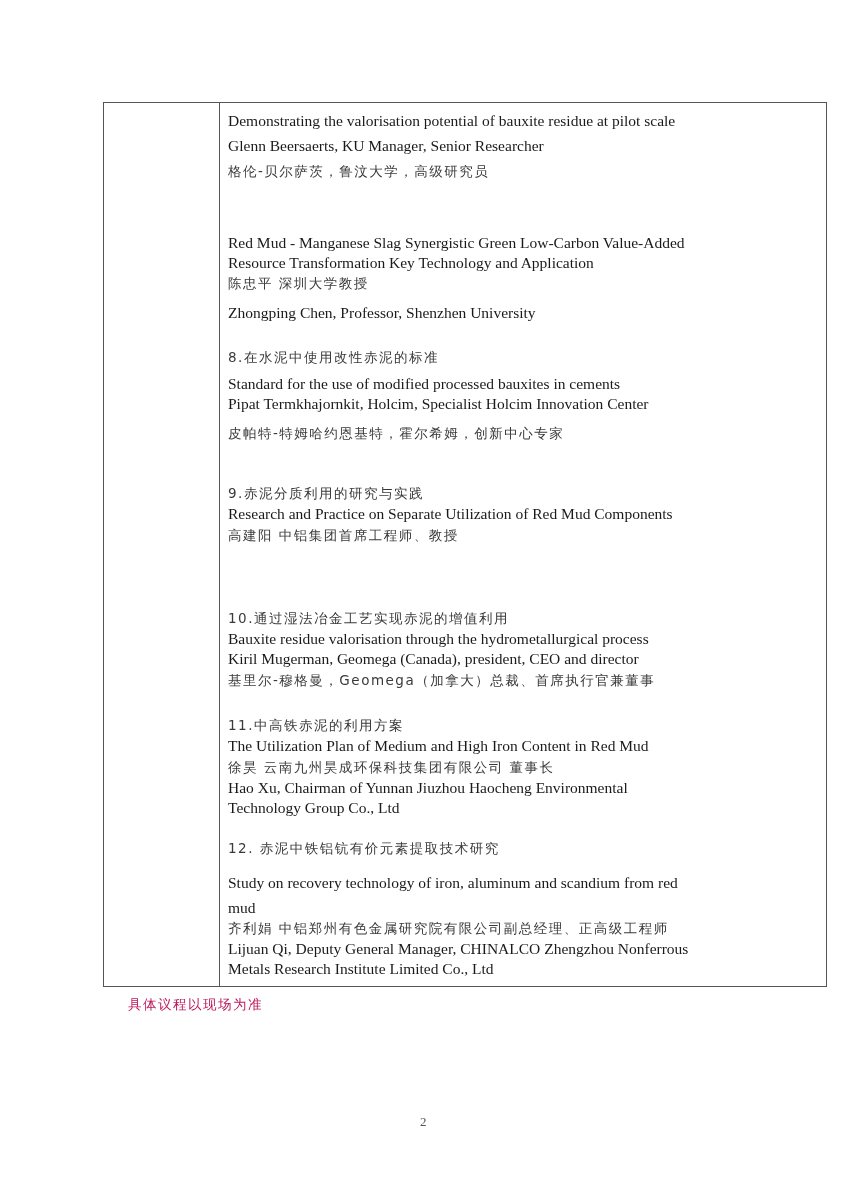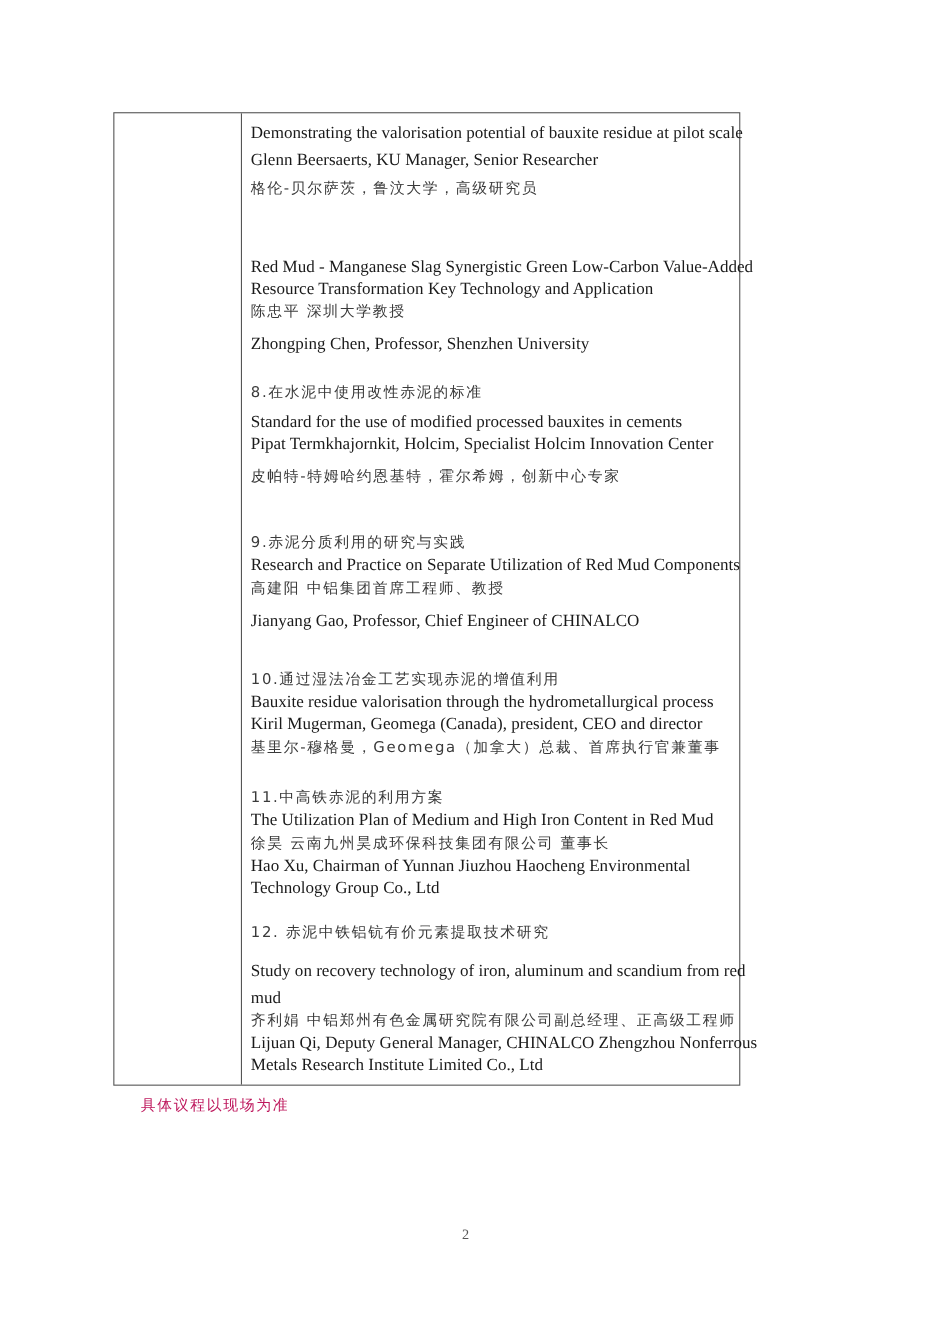--- a/index.html
+++ b/index.html
@@ -12,21 +12,21 @@
       height: 1201px;
       position: relative;
       overflow: hidden;
       font-family: "Liberation Serif", "DejaVu Serif", serif;
       color: #1a1a1a;
     }
     .agenda-table {
       position: absolute;
       left: 103px;
       top: 102px;
-      width: 570px;
+      width: 724px;
       height: 885px;
       border: 1.5px solid #555;
       box-sizing: border-box;
       display: flex;
     }
     .left-col {
       width: 116px;
       border-right: 1.5px solid #555;
       box-sizing: border-box;
     }
@@ -81,21 +81,20 @@
     <div class="line" style="top:200px">Zhongping Chen, Professor, Shenzhen University</div>
 
     <div class="line zh" style="top:244px">8.在水泥中使用改性赤泥的标准</div>
     <div class="line" style="top:271px">Standard for the use of modified processed bauxites in cements</div>
     <div class="line" style="top:291px">Pipat Termkhajornkit, Holcim, Specialist Holcim Innovation Center</div>
     <div class="line zh" style="top:320px">皮帕特-特姆哈约恩基特，霍尔希姆，创新中心专家</div>
 
     <div class="line zh" style="top:380px">9.赤泥分质利用的研究与实践</div>
     <div class="line" style="top:401px">Research and Practice on Separate Utilization of Red Mud Components</div>
     <div class="line zh" style="top:422px">高建阳  中铝集团首席工程师、教授</div>
-    <div class="line" style="top:452px">Jianyang Gao, Professor, Chief Engineer of CHINALCO</div>
 
     <div class="line zh" style="top:505px">10.通过湿法冶金工艺实现赤泥的增值利用</div>
     <div class="line" style="top:526px">Bauxite residue valorisation through the hydrometallurgical process</div>
     <div class="line" style="top:546px">Kiril Mugerman, Geomega (Canada), president, CEO and director</div>
     <div class="line zh" style="top:567px">基里尔-穆格曼，Geomega（加拿大）总裁、首席执行官兼董事</div>
 
     <div class="line zh" style="top:612px">11.中高铁赤泥的利用方案</div>
     <div class="line zh" style="top:654px">徐昊  云南九州昊成环保科技集团有限公司  董事长</div>
     <div class="line" style="top:633px">The Utilization Plan of Medium and High Iron Content in Red Mud</div>
     <div class="line" style="top:675px">Hao Xu, Chairman of Yunnan Jiuzhou Haocheng Environmental</div>

